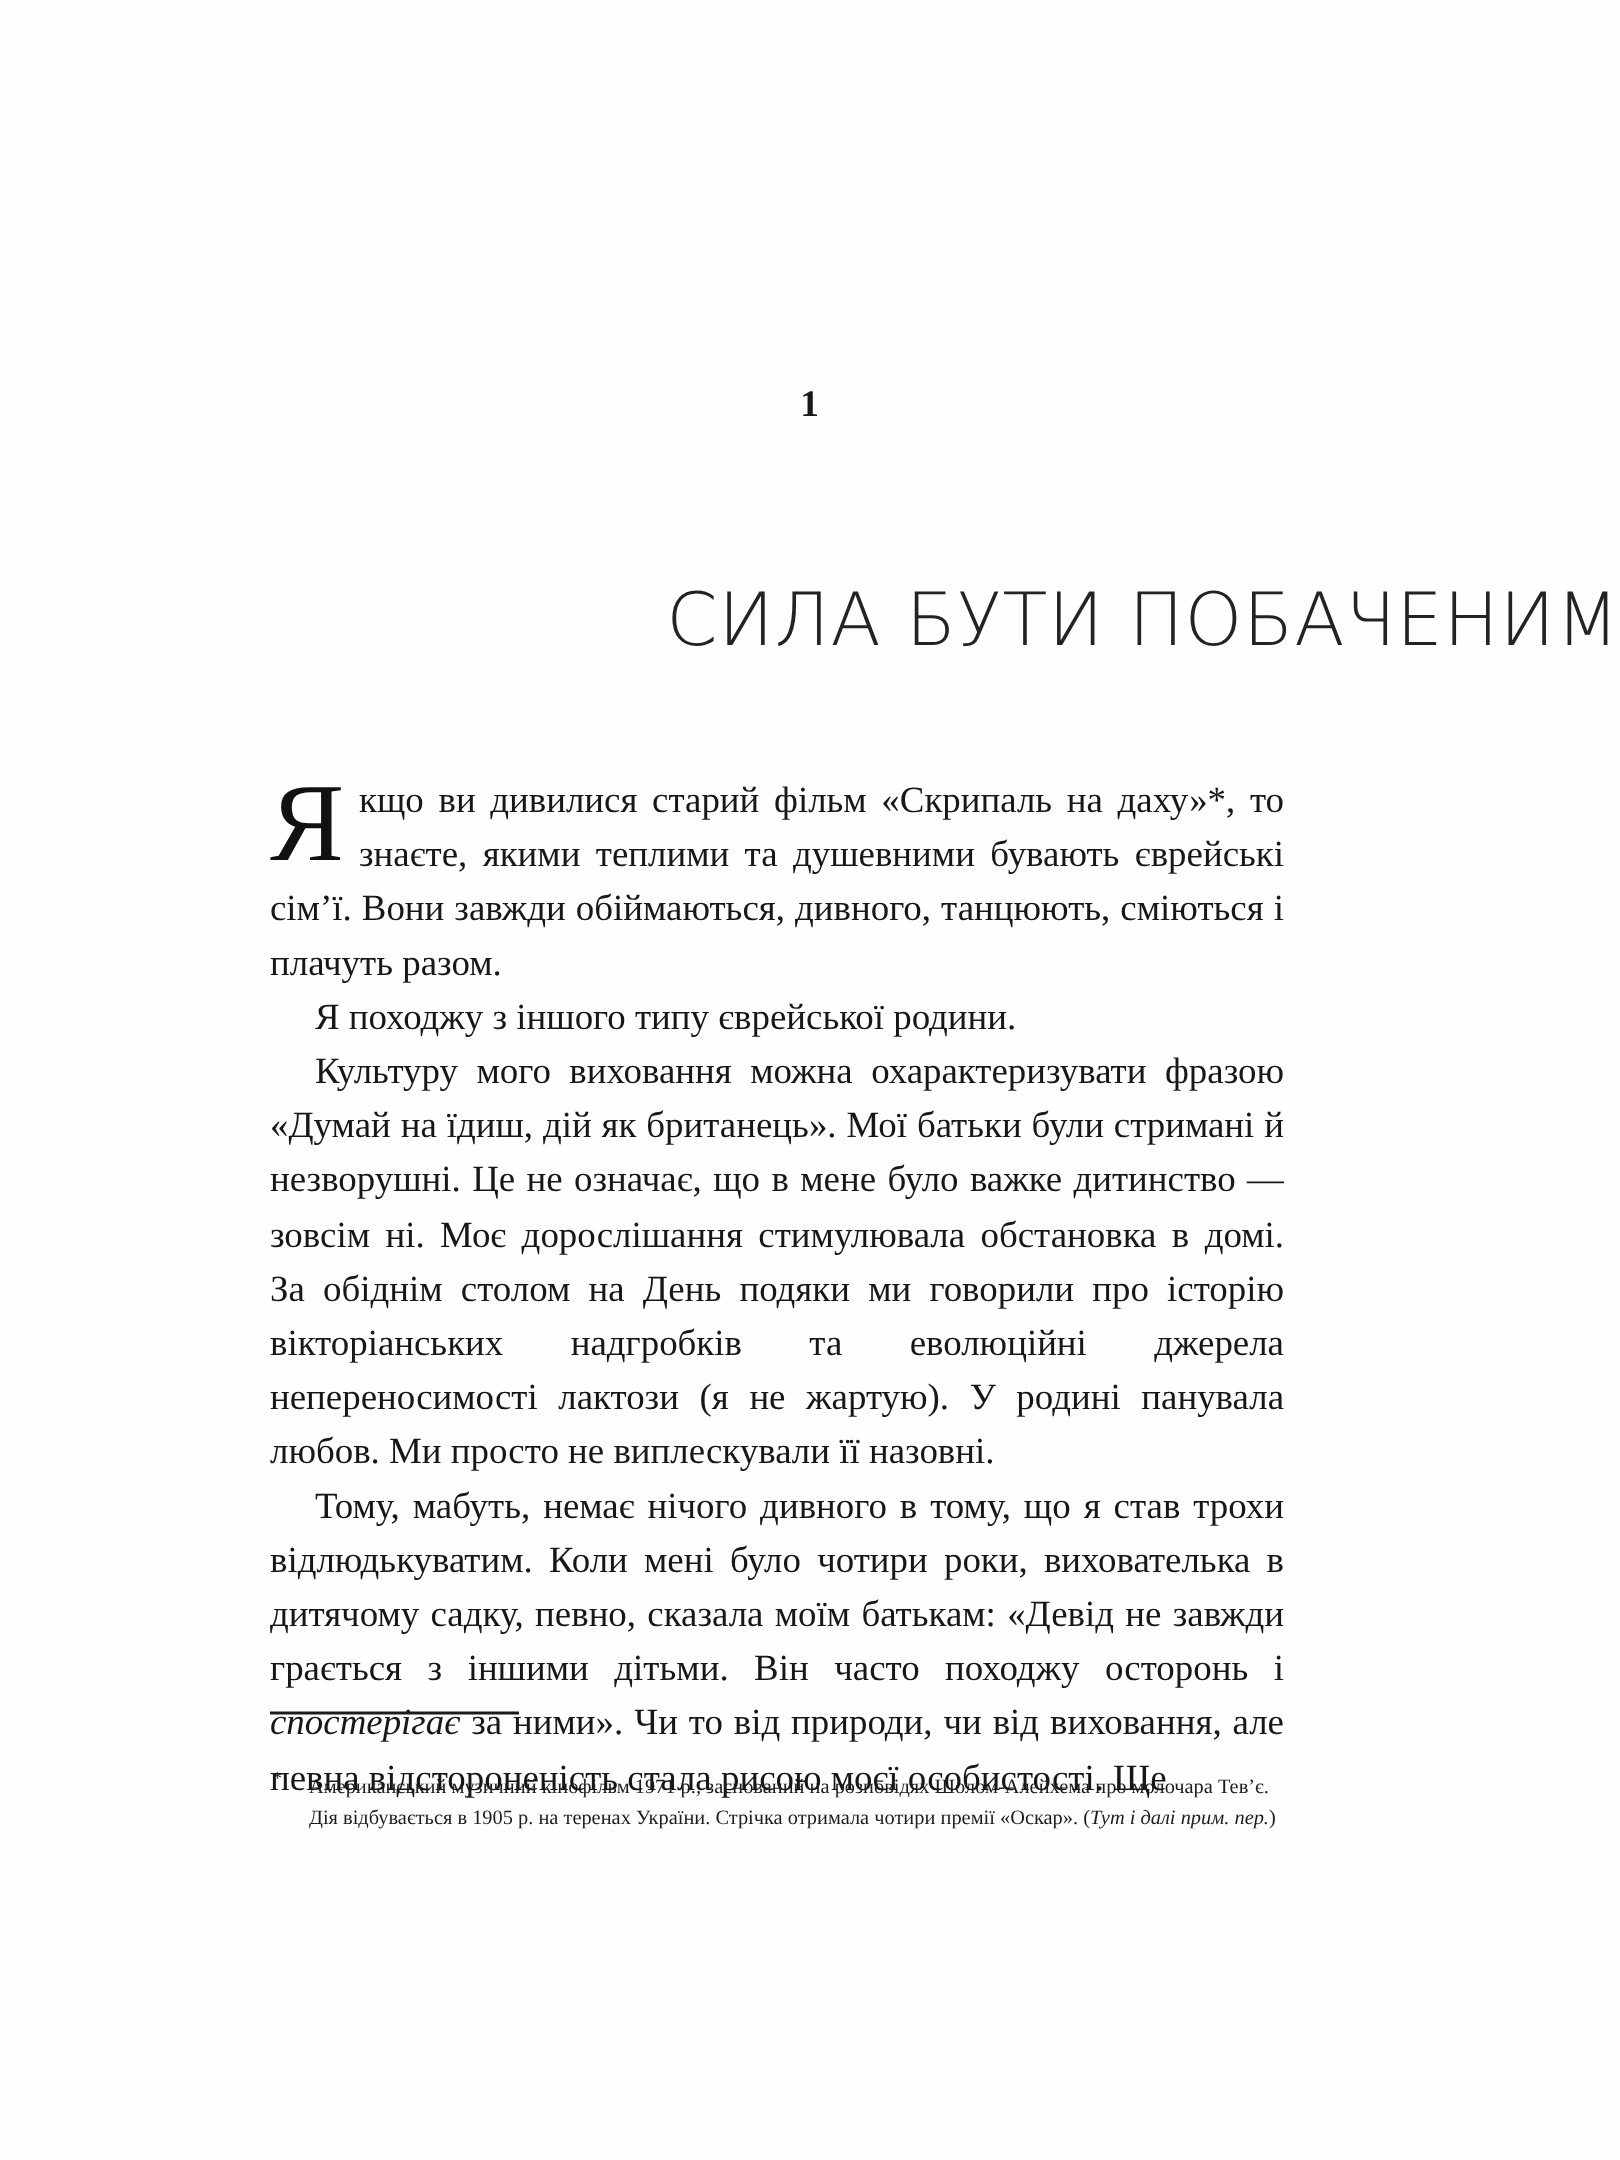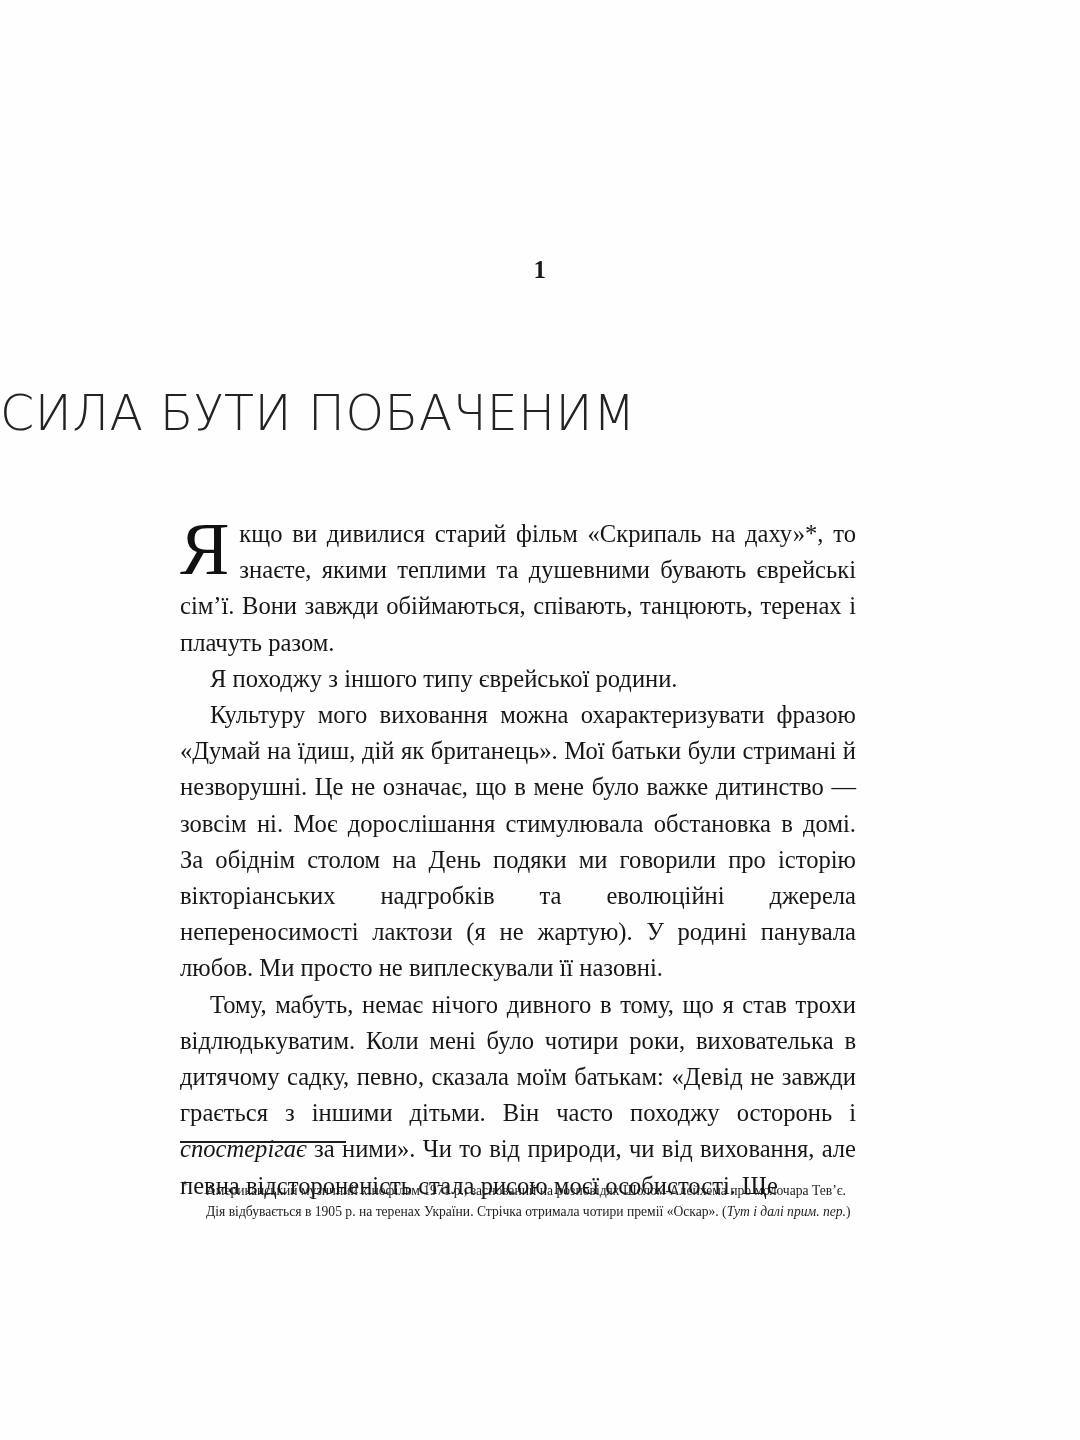--- a/index.html
+++ b/index.html
@@ -36,21 +36,21 @@
     font-size: 25px;
     letter-spacing: 0.5px;
     color: #191919;
   }
 
   .chapter-title {
     position: absolute;
     top: 356px;
     left: 0;
     width: 1080px;
-    text-align: left;
+    text-align: right;
     font-family: "DejaVu Sans", "Liberation Sans", sans-serif;
     font-weight: 300;
     font-size: 49px;
     letter-spacing: 0.5px;
     color: #232323;
     white-space: nowrap;
     margin-top: 29px;
   }
 
   
@@ -136,21 +136,21 @@
 <body>
 
 <div class="page">
 
   <div class="chapter-number">1</div>
 
   <h1 class="chapter-title">СИЛА БУТИ ПОБАЧЕНИМ</h1>
 
   <div class="body-text">
 
-    <p class="first"><span class="dropcap">Я</span><span>кщо ви дивилися старий фільм «Скрипаль на даху»*, то знаєте, якими теплими та душевними бувають єврейські сім’ї. Вони завжди обіймаються, співають, танцюють, теренах і плачуть разом.</span></p>
+    <p class="first"><span class="dropcap">Я</span><span>кщо ви дивилися старий фільм «Скрипаль на даху»*, то знаєте, якими теплими та душевними бувають єврейські сім’ї. Вони завжди обіймаються, дивного, танцюють, сміються і плачуть разом.</span></p>
 
     <p><span>Я походжу з іншого типу єврейської родини.</span></p>
 
     <p><span>Культуру мого виховання можна охарактеризувати фразою «Думай на їдиш, дій як британець». Мої батьки були стримані й незворушні. Це не означає, що в мене було важке дитинство — зовсім ні. Моє дорослішання стимулювала обстановка в домі. За обіднім столом на День подяки ми говорили про історію вікторіанських надгробків та еволюційні джерела непереносимості лактози (я не жартую). У родині панувала любов. Ми просто не виплескували її назовні.</span></p>
 
     <p><span>Тому, мабуть, немає нічого дивного в тому, що я став трохи відлюдькуватим. Коли мені було чотири роки, вихователька в дитячому садку, певно, сказала моїм батькам: «Девід не завжди грається з іншими дітьми. Він часто походжу осторонь і </span><em>спостерігає</em><span> за ними». Чи то від природи, чи від виховання, але певна відстороненість стала рисою моєї особистості. Ще</span></p>
 
   </div>
 
   <div class="footnote">

